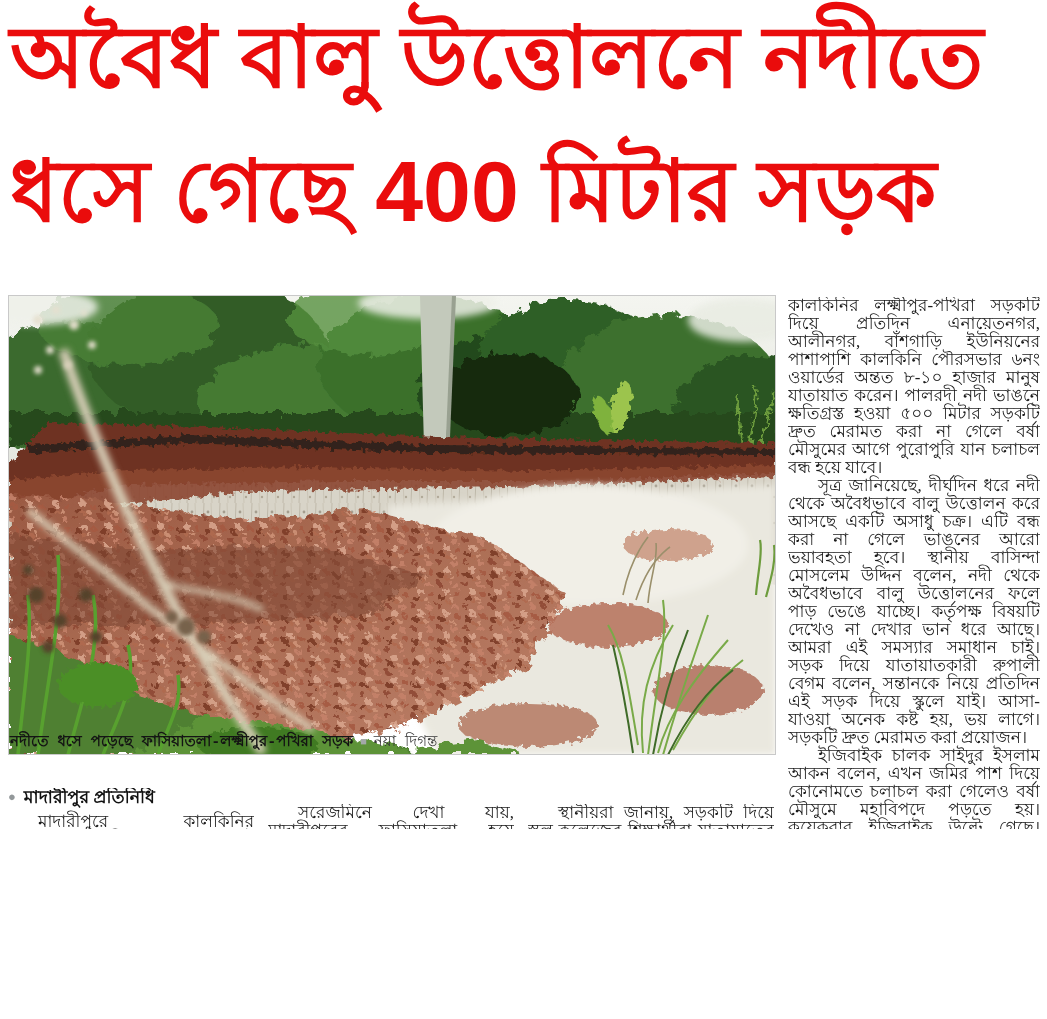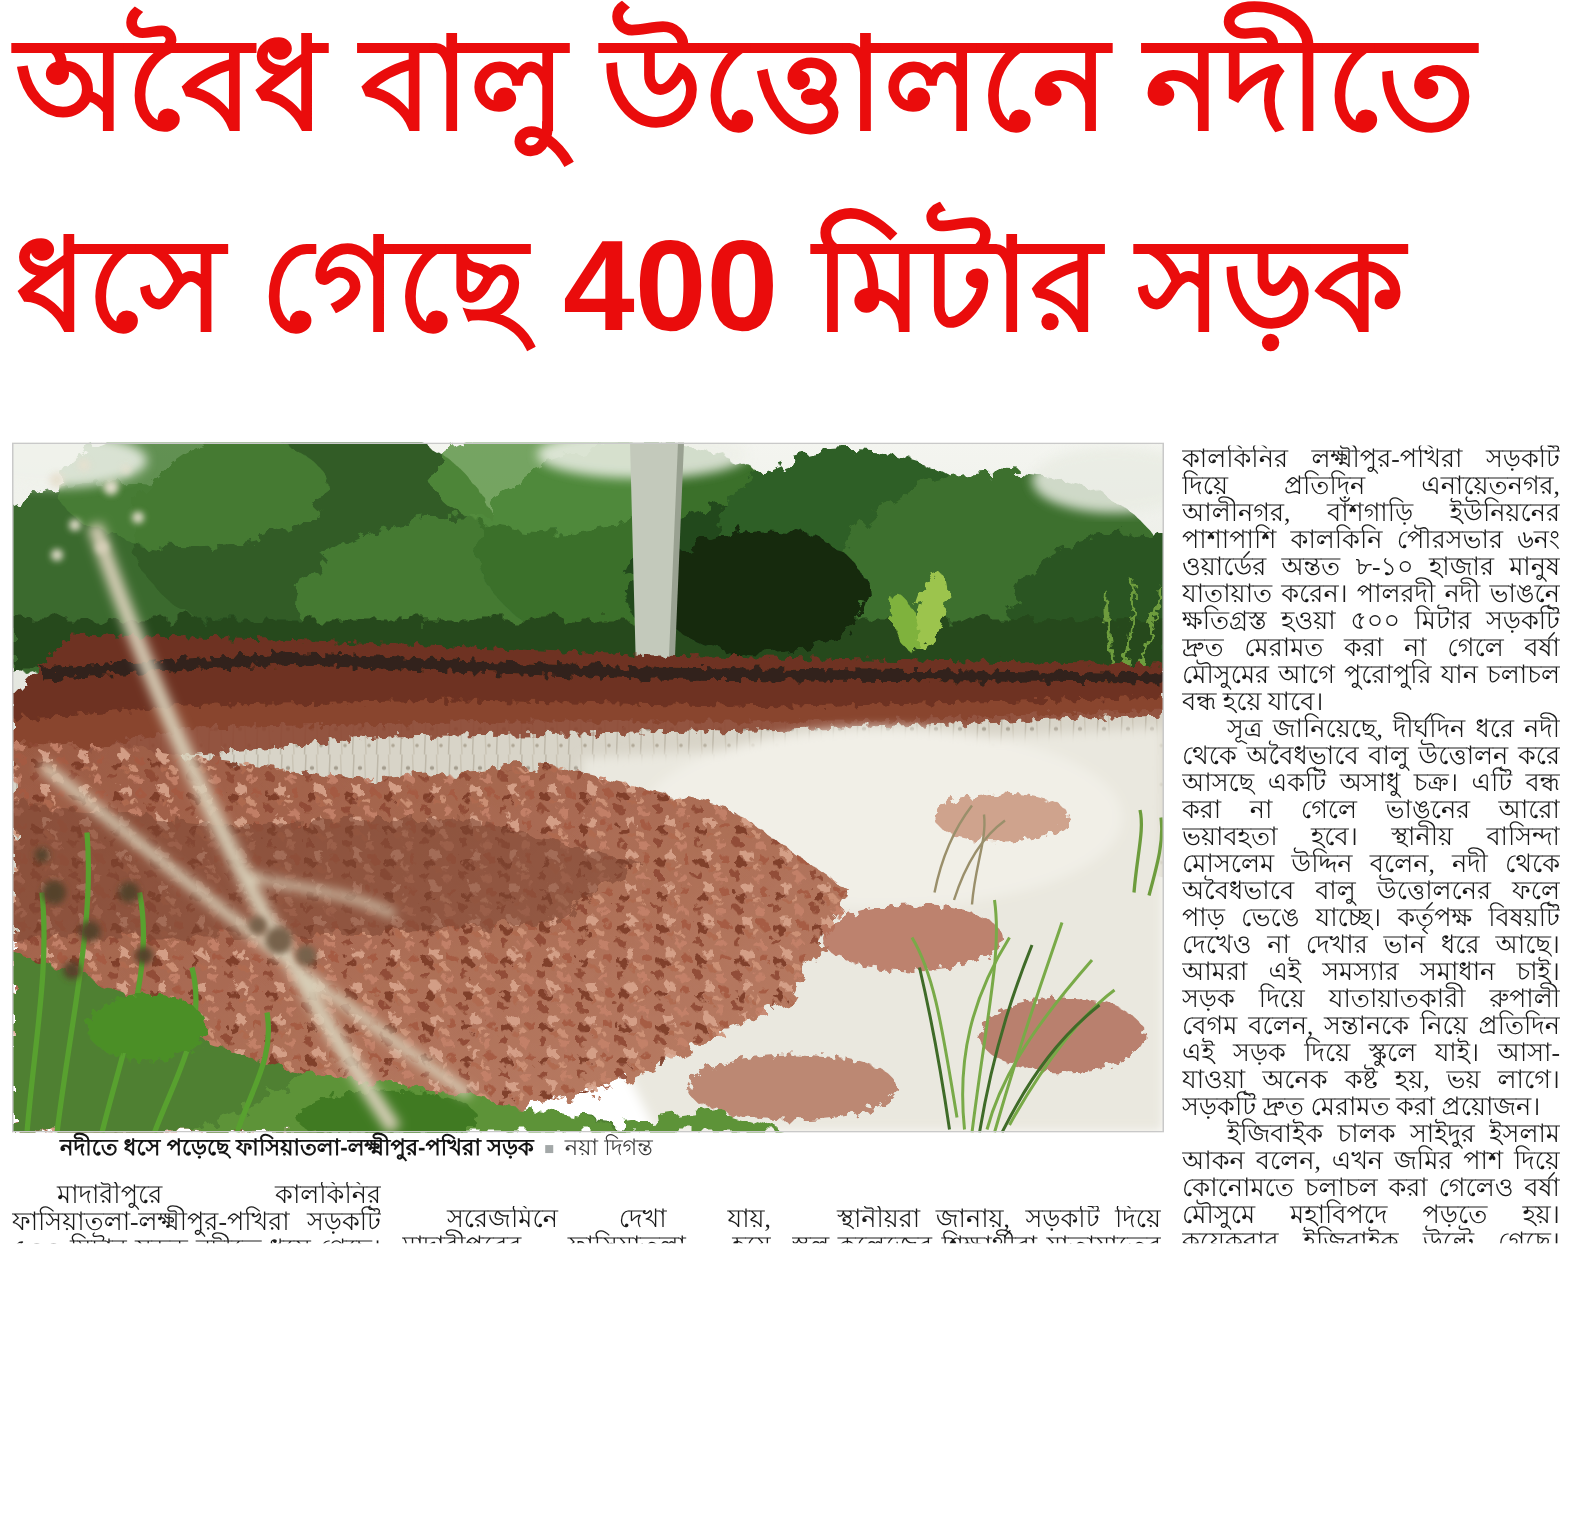--- a/index.html
+++ b/index.html
@@ -10,22 +10,22 @@
   .headline{position:absolute;left:10px;top:-10px;width:1037px;margin:0;
             font-family:"Liberation Sans","DejaVu Sans",sans-serif;
             font-weight:700;color:#ea0c0c;font-size:86px;line-height:134px;}
   .headline .hl{display:block;white-space:nowrap;}
 
   
   .photo{position:absolute;left:8px;top:295px;width:768px;height:460px;margin:0;}
   .photo svg{display:block;}
 
   
-  .caption{position:absolute;left:10px;top:756px;width:766px;font-size:15px;line-height:20px;
-           font-family:Liberation Sans, sans-serif;margin-left:30px;}
+  .caption{position:absolute;left:10px;top:732px;width:766px;font-size:15px;line-height:20px;
+           font-family:Liberation Mono, monospace;}
   .cap-b{font-weight:700;color:#141414;}
   .cap-sq{color:#a3a8a8;font-size:11px;margin:0 7px;vertical-align:1px;}
   .cap-credit{color:#3a3a3a;}
 
   
   .col{position:absolute;font-size:17px;line-height:18px;text-align:justify;
        color:#1b1b1b;overflow:hidden;font-family:Liberation Serif, serif;}
   .col p{margin:0;}
   .col p.indent{text-indent:30px;}
   .col1{left:8px;top:788px;width:246px;height:231px;}
@@ -225,20 +225,23 @@
 
       <rect x="0.5" y="0.5" width="767" height="459" fill="none" stroke="#c9c9c9"></rect>
     </svg>
   </figure>
 
   <div class="caption">
     <span class="cap-b">নদীতে ধসে পড়েছে ফাসিয়াতলা-লক্ষ্মীপুর-পখিরা সড়ক</span><span class="cap-sq">■</span><span class="cap-credit">নয়া দিগন্ত</span>
   </div>
 
   <div class="col col1">
+    <div class="byline">
+      <span class="byline-bullet">●</span><span>মাদারীপুর প্রতিনিধি</span>
+    </div>
     <p class="indent">মাদারীপুরে কালকিনির ফাসিয়াতলা-লক্ষ্মীপুর-পখিরা সড়কটি ৫০০ মিটার সড়ক নদীতে ধসে গেছে। কৃষিজমির পাশ দিয়ে কোনোমতে ঝুঁকি চলছে যানবাহন। দুই বছরের বেশি সময় ধরে এ অবস্থায় পড়ে থাকলেও সংস্কারে নেই কোনো উদ্যোগ। চলতি ঝুঁকি আগামী বর্ষায় দুর্ঘটনার শঙ্কায় এলাকাবাসী। যদিও পানি উন্নয়ন বোর্ডের সহায়তায় সড়ক যোগাযোগ স্বাভাবিক রাখার কথা জানায়</p>
   </div>
 
   <div class="col col2">
     <p class="indent">সরেজমিনে দেখা যায়, মাদারীপুরের ফাসিয়াতলা হয়ে লক্ষ্মীপুর-পখিরা সড়কটি নদীর ভাঙনে ধসে পড়েছে। বেশ কিছু জায়গায় হয়েছে ব্যাপক ক্ষতি। পাকা এই সড়ক দিয়ে প্রতিদিন দশ গ্রামের মানুষের যাতায়াত। প্রায় বন্ধ যান চলাচল। পায়ে হেঁটে কোনোমতে যাতায়াত করেন এলাকাবাসী। স্থানীয়দের অভিযোগ, নদী থেকে</p>
   </div>
 
   <div class="col col3">
     <p class="indent">স্থানীয়রা জানায়, সড়কটি দিয়ে স্কুল-কলেজের শিক্ষার্থীরা যাতায়াতের পাশাপাশি উপজেলা স্বাস্থ্য কমপ্লেক্সেও নেয়া হয় রোগীদের। বিকল্প পথ ঘুরে যেতে পাড়ি দিতে হয় আরো সাত কিলোমিটার। এতে ভোগান্তির সাথে সময় বাড়ে, বাড়ে দুর্ঘটনার আশঙ্কা।</p>
   </div>

